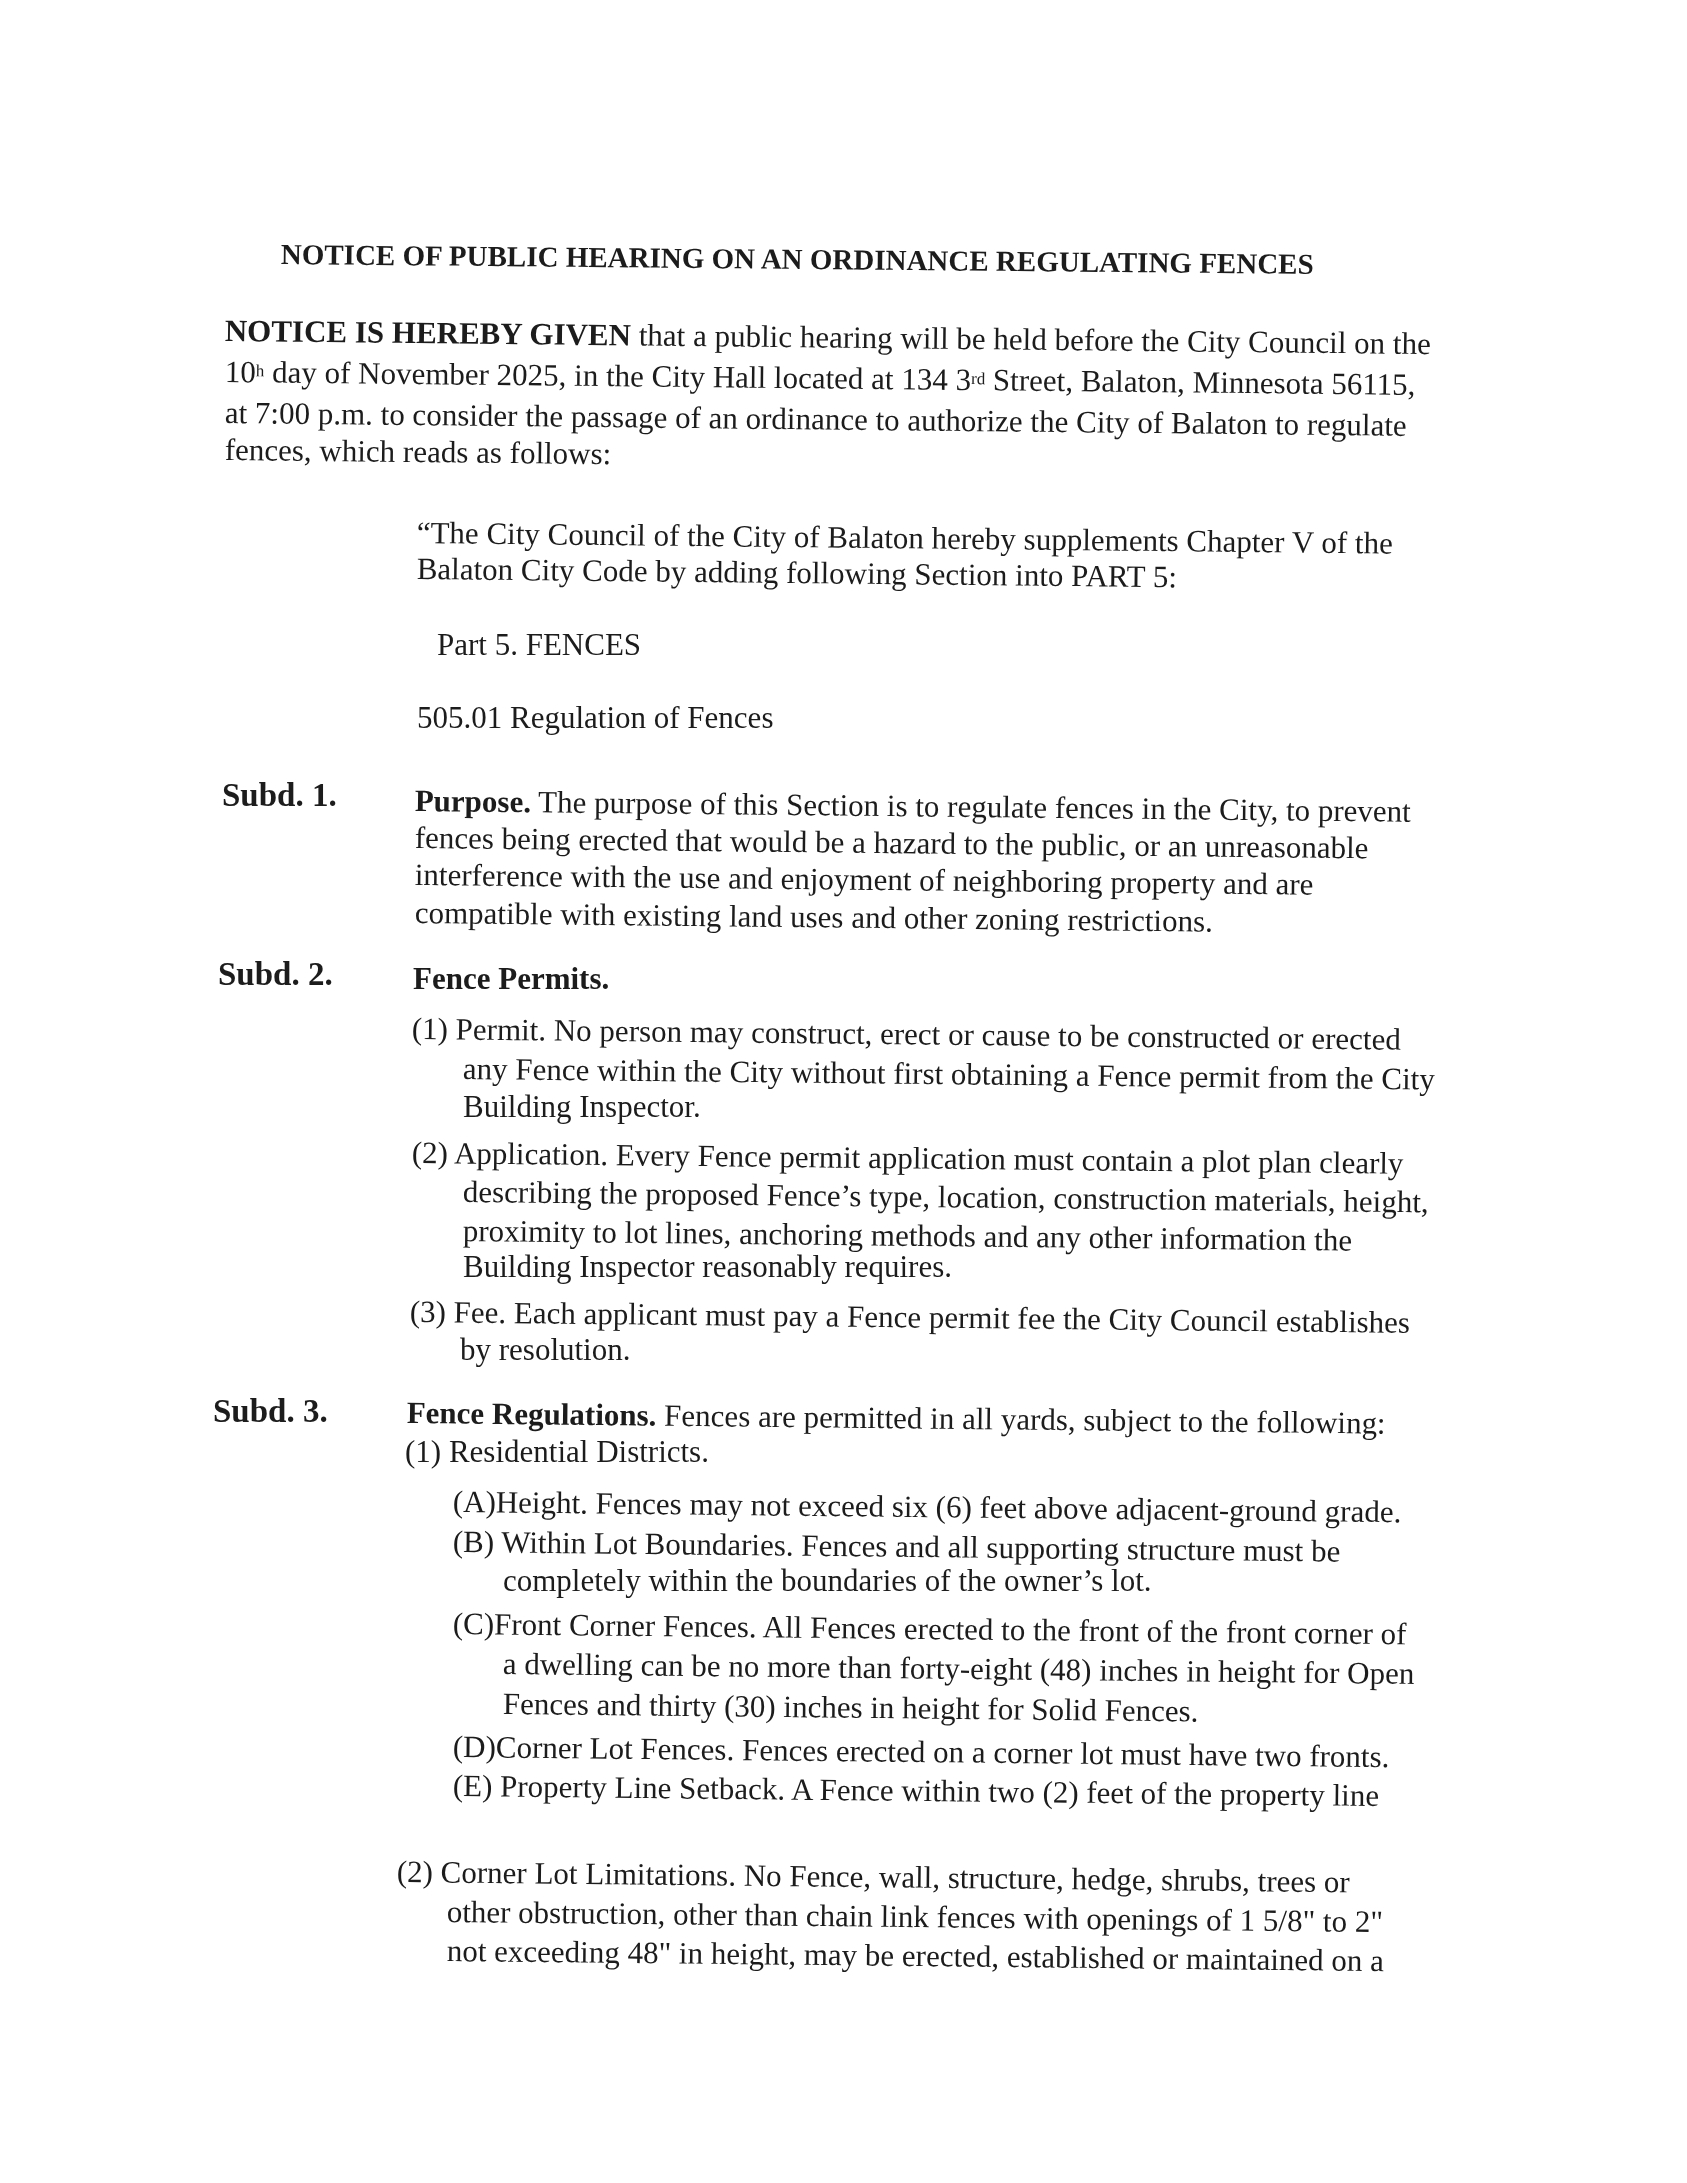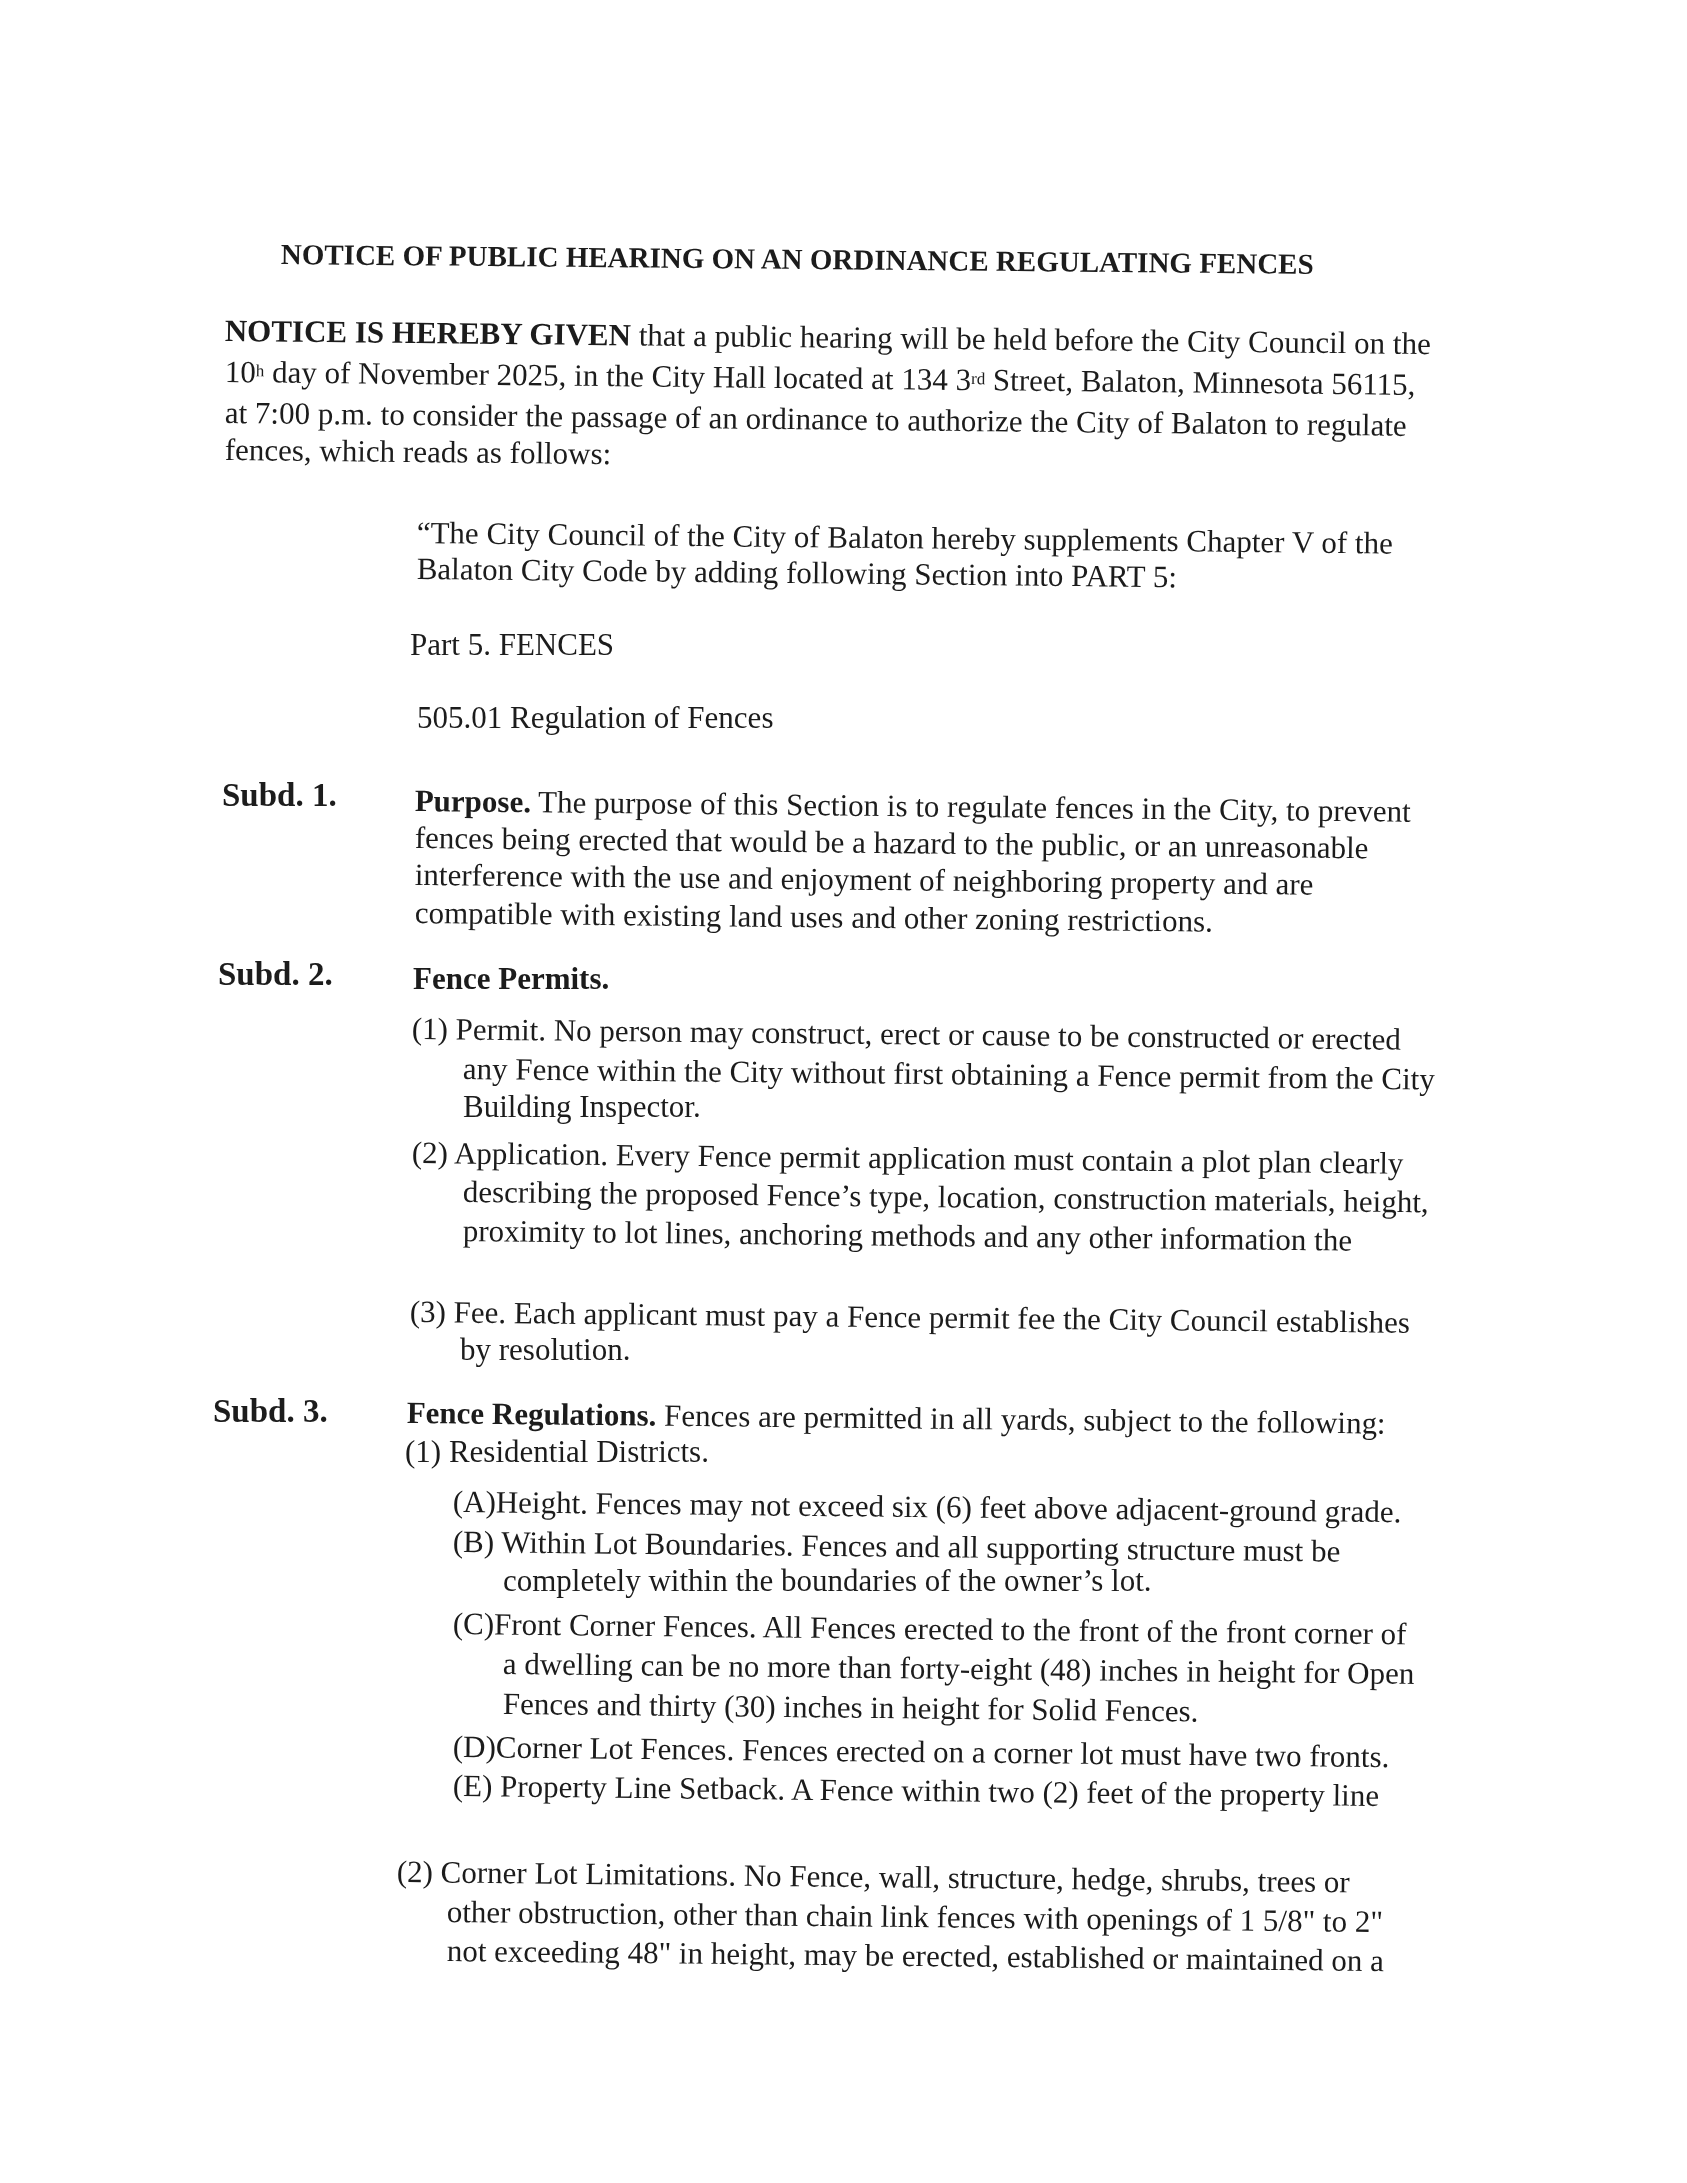--- a/index.html
+++ b/index.html
@@ -26,21 +26,21 @@
   </div>
   <div class="line" style="left:225px;top:352px;transform:rotate(0.62deg);">
     <span>10</span><sup>h</sup><span> day of November 2025, in the City Hall located at 134 3</span><sup>rd</sup><span> Street, Balaton, Minnesota 56115,</span>
   </div>
   <div class="line" style="left:225px;top:393px;transform:rotate(0.62deg);">at 7:00 p.m. to consider the passage of an ordinance to authorize the City of Balaton to regulate</div>
   <div class="line" style="left:225px;top:430px;transform:rotate(0.62deg);">fences, which reads as follows:</div>
 
   <div class="line" style="left:417px;top:513px;transform:rotate(0.62deg);">“The City Council of the City of Balaton hereby supplements Chapter V of the</div>
   <div class="line" style="left:417px;top:549px;transform:rotate(0.62deg);">Balaton City Code by adding following Section into PART 5:</div>
 
-  <div class="line" style="left:410px;top:625px;text-align:right;">Part 5. FENCES</div>
+  <div class="line" style="left:437px;top:625px;text-align:right;">Part 5. FENCES</div>
   <div class="line" style="left:417px;top:698px;">505.01 Regulation of Fences</div>
 
   <div class="subd" style="left:222px;top:777px;">Subd. 1.</div>
   <div class="line" style="left:415px;top:781px;transform:rotate(0.62deg);">
     <span class="b">Purpose.</span><span> The purpose of this Section is to regulate fences in the City, to prevent</span>
   </div>
   <div class="line" style="left:415px;top:818px;transform:rotate(0.62deg);">fences being erected that would be a hazard to the public, or an unreasonable</div>
   <div class="line" style="left:415px;top:855px;transform:rotate(0.62deg);">interference with the use and enjoyment of neighboring property and are</div>
   <div class="line" style="left:415px;top:893px;transform:rotate(0.62deg);">compatible with existing land uses and other zoning restrictions.</div>
 
@@ -51,20 +51,21 @@
     <span>(1)</span> <span>Permit. No person may construct, erect or cause to be constructed or erected</span>
   </div>
   <div class="line" style="left:463px;top:1049px;transform:rotate(0.62deg);">any Fence within the City without first obtaining a Fence permit from the City</div>
   <div class="line" style="left:463px;top:1087px;">Building Inspector.</div>
 
   <div class="line" style="left:412px;top:1133px;transform:rotate(0.62deg);">
     <span>(2)</span> <span>Application. Every Fence permit application must contain a plot plan clearly</span>
   </div>
   <div class="line" style="left:463px;top:1172px;transform:rotate(0.62deg);">describing the proposed Fence’s type, location, construction materials, height,</div>
   <div class="line" style="left:463px;top:1211px;transform:rotate(0.62deg);">proximity to lot lines, anchoring methods and any other information the</div>
+  <div class="line" style="left:463px;top:1247px;">Building Inspector reasonably requires.</div>
 
   <div class="line" style="left:410px;top:1292px;transform:rotate(0.62deg);">
     <span>(3)</span> <span>Fee. Each applicant must pay a Fence permit fee the City Council establishes</span>
   </div>
   <div class="line" style="left:460px;top:1330px;">by resolution.</div>
 
   <div class="subd" style="left:213px;top:1393px;">Subd. 3.</div>
   <div class="line" style="left:407px;top:1393px;transform:rotate(0.62deg);">
     <span class="b">Fence Regulations.</span><span> Fences are permitted in all yards, subject to the following:</span>
   </div>

